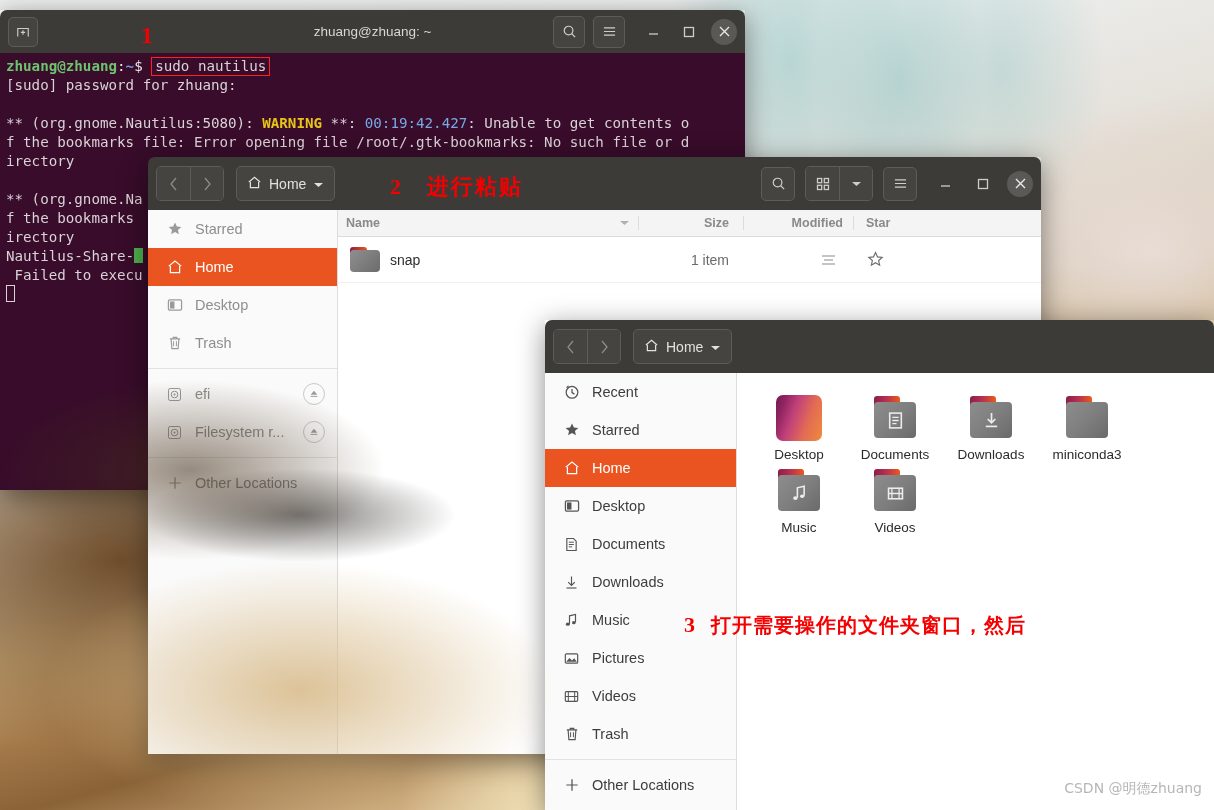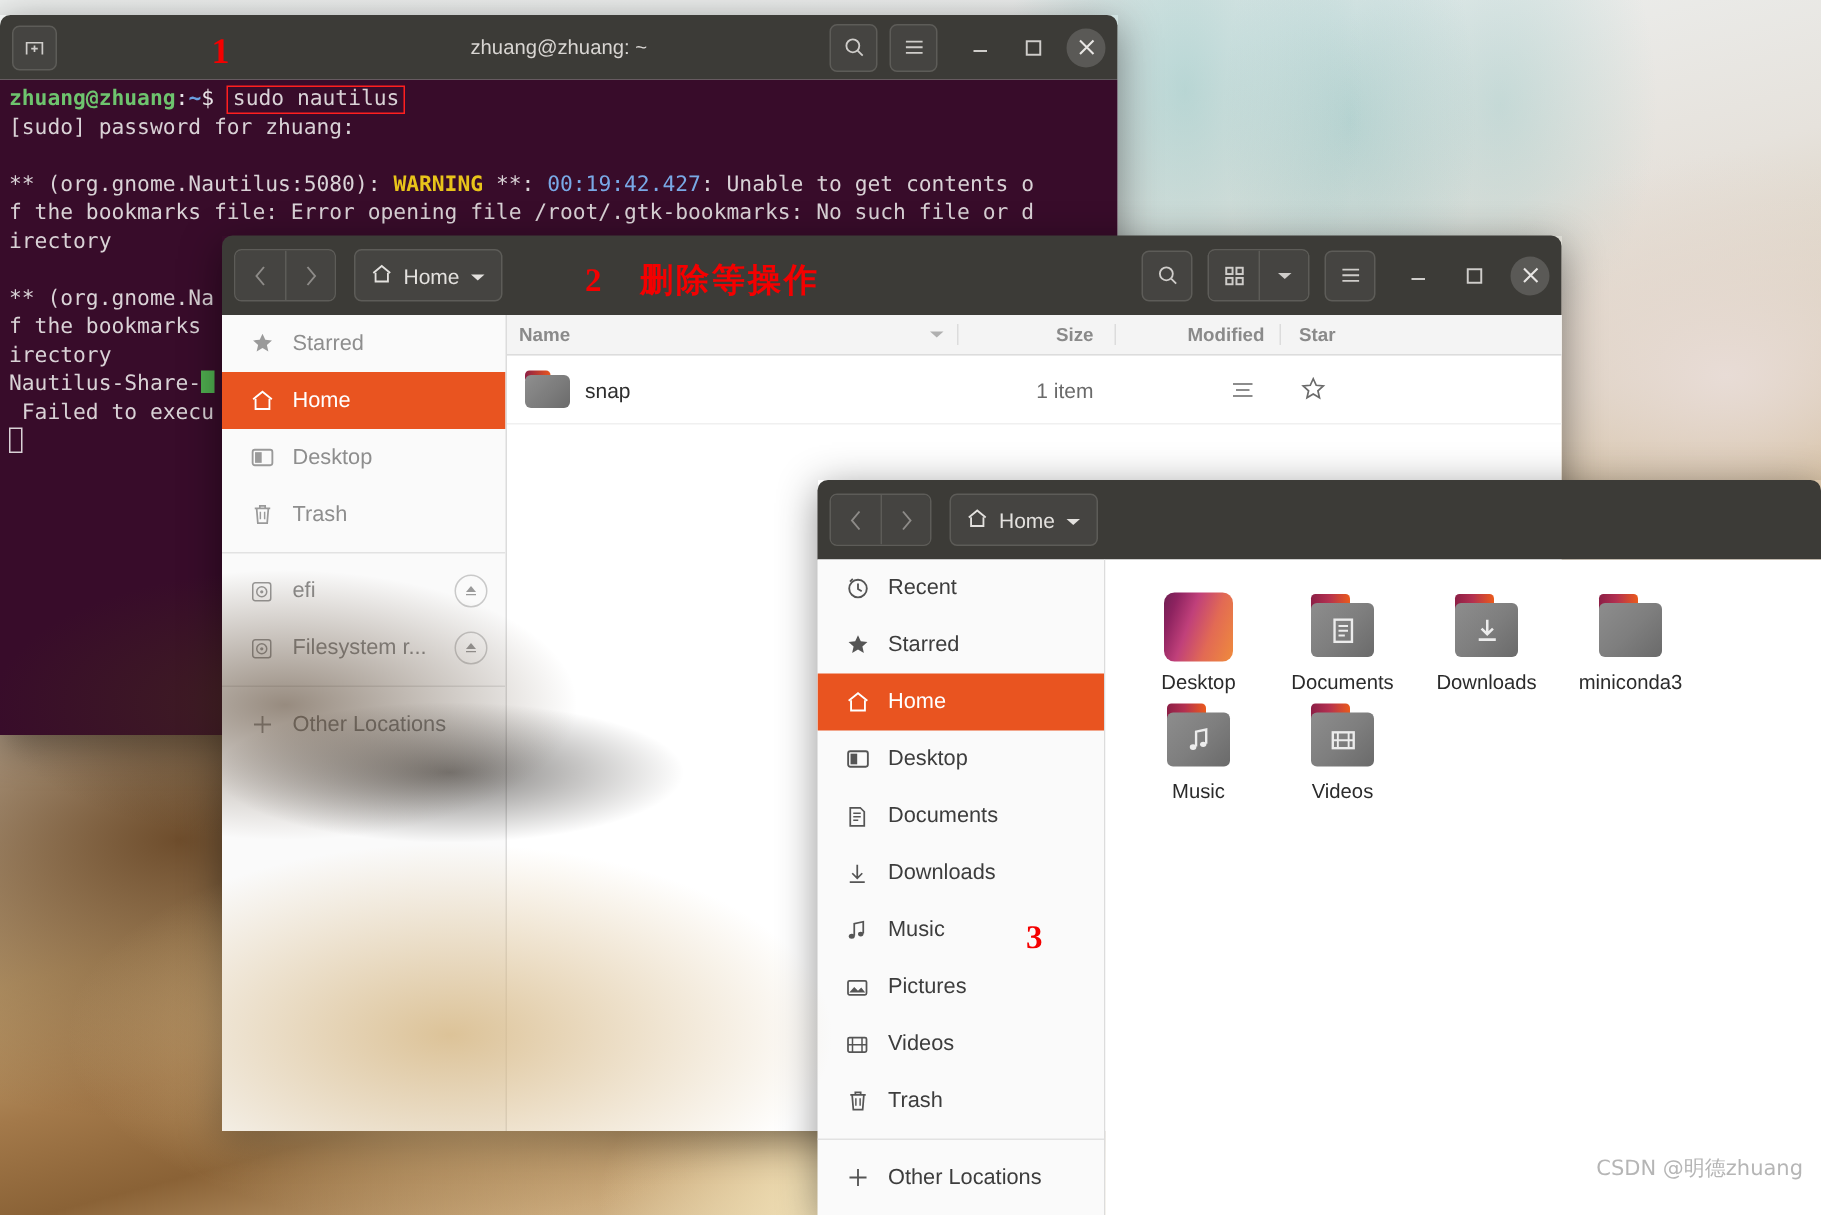--- a/index.html
+++ b/index.html
@@ -202,21 +202,21 @@
     display: flex; flex-direction: column; align-items: center; gap: 6px;
     cursor: pointer;
   }
   .icon-cell .label {
     font-size: 13.5px; color: #2b2b2b; text-align: center;
     white-space: nowrap;
   }
 
   
   #watermark {
-    position: absolute; right: 12px; bottom: 22px;
+    position: absolute; right: 12px; bottom: 12px;
     color: rgba(120,120,120,0.55); font-size: 14px;
     font-family: "DejaVu Sans", sans-serif;
     z-index: 70; pointer-events: none;
   }
 </style>
 </head>
 <body>
 
 <div id="desktop">
 
@@ -462,21 +462,21 @@
           <svg width="17" height="17" viewBox="0 0 18 18">
             <path d="M9 1.6l2.1 4.6 5 .5-3.8 3.4 1.1 4.9L9 12.4 4.6 15l1.1-4.9L1.9 6.7l5-.5z" fill="none" stroke="#6a6a6a" stroke-width="1.2"></path>
           </svg>
         </div>
       </div>
     </div>
   </div>
 
   <div class="annot" id="annot-2">
     <span style="font-family:'Liberation Serif',serif;">2</span>
-    <span style="margin-left:14px;">删除等操作</span>
+    <span style="margin-left:14px;">进行粘贴</span>
   </div>
 
   <div class="win naut" id="win2">
     <div class="titlebar">
       <div class="navbtn-group">
         <div class="navbtn">
           <svg width="9" height="14" viewBox="0 0 9 14">
               <path d="M7 1L2 7l5 6" fill="none" stroke="#8d8b88" stroke-width="1.3"></path>
             </svg>
         </div>
@@ -676,19 +676,19 @@
             <div class="label">Videos</div>
           </div>
         </div>
     </div>
   </div>
 
   <div class="annot" id="annot-3">
     <div style="display:flex;align-items:flex-start;gap:16px;">
       <span class="num">3</span>
       <span class="cn">
-        <br>
+        <span>打开需要操作的文件夹窗口，然后</span><br>
       </span>
     </div>
   </div>
 
   <div id="watermark">CSDN @明德zhuang</div>
 </div>
 
 </body></html>

